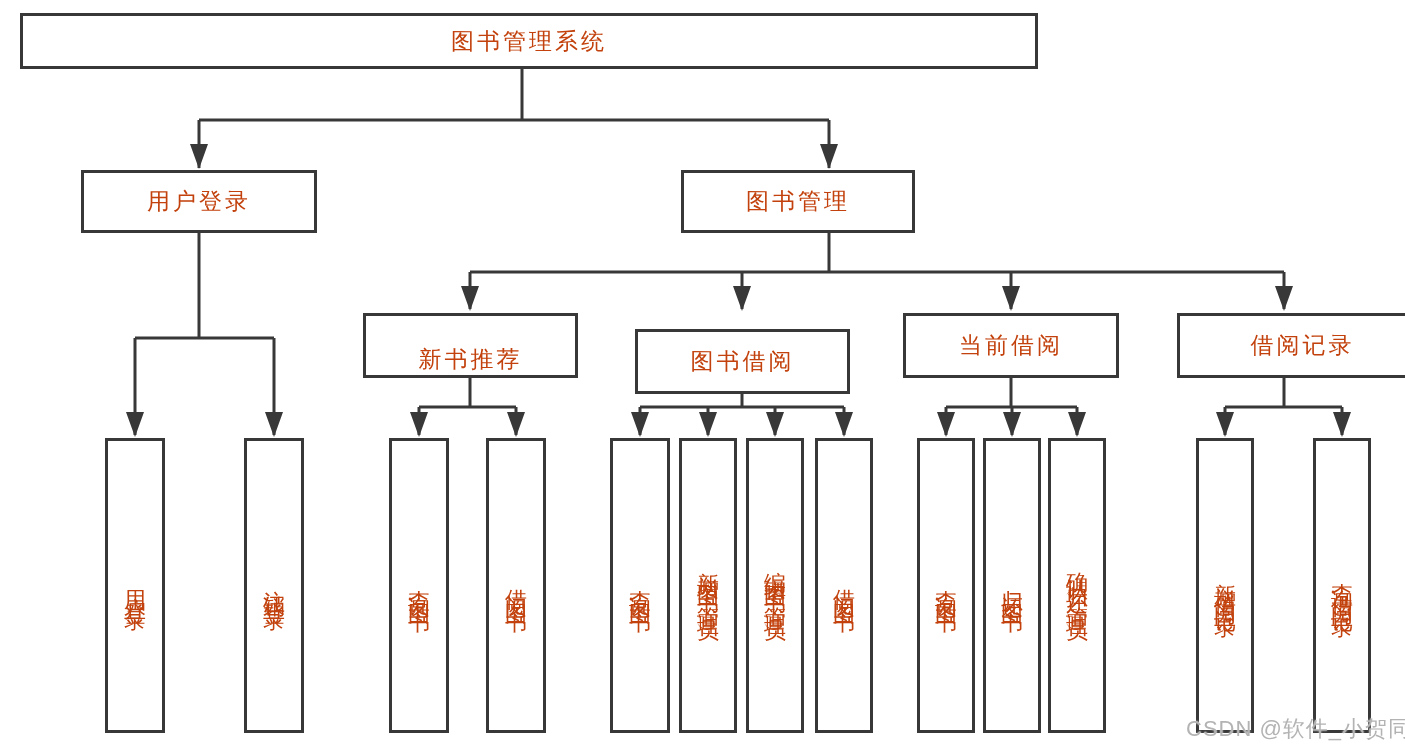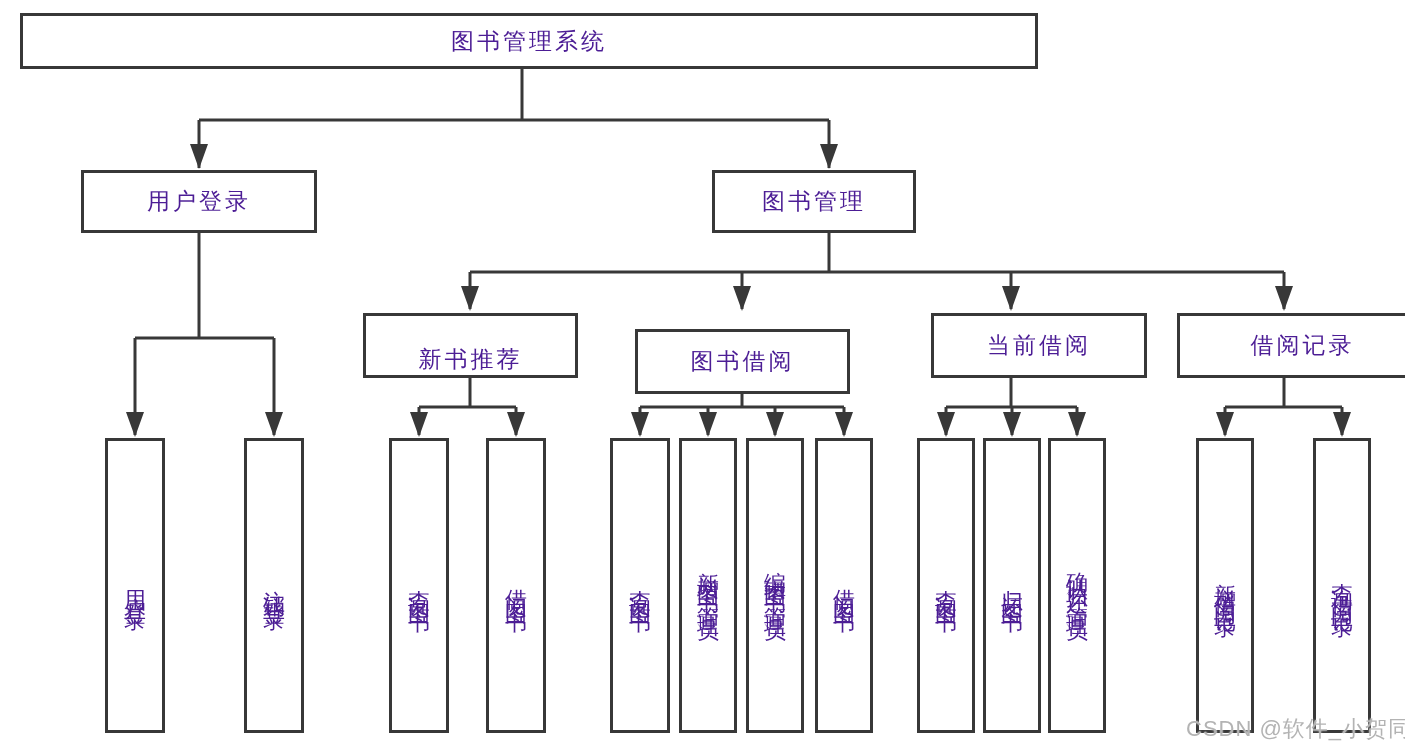--- a/index.html
+++ b/index.html
@@ -18,46 +18,46 @@
     pointer-events: none;
   }
   .node {
     position: absolute;
     box-sizing: border-box;
     border: 3px solid #383838;
     background: #ffffff;
     display: flex;
     align-items: center;
     justify-content: center;
-    color: #4c1d95;
+    color: #c2410c;
     font-size: 23px;
     letter-spacing: 3px;
     white-space: nowrap;
   }
   .leaf {
     top: 438px;
     height: 295px;
     font-size: 22px;
   }
   .leaf .vtext {
     writing-mode: vertical-rl;
     text-orientation: mixed;
     letter-spacing: 7px;
     line-height: 1;
     white-space: nowrap;
   }
   
   .n-root  { left: 20px;  top: 13px;  width: 1018px; height: 56px; }
   
   .n-l2a   { left: 81px;  top: 170px; width: 236px; height: 63px; }
-  .n-l2b   { left: 712px; top: 170px; width: 204px; height: 63px; }
+  .n-l2b   { left: 681px; top: 170px; width: 234px; height: 63px; }
   
   .n-l3a   { left: 363px;  top: 313px; width: 215px; height: 65px; align-items: flex-end; }
   .n-l3b   { left: 635px;  top: 313px; width: 215px; height: 65px; margin-top: 16px; }
-  .n-l3c   { left: 903px;  top: 313px; width: 216px; height: 65px; margin-left: 28px; }
+  .n-l3c   { left: 903px;  top: 313px; width: 216px; height: 65px; }
   .n-l3d   { left: 1177px; top: 313px; width: 251px; height: 65px; }
   
   .n-s1  { left: 105px;  width: 60px; }
   .n-s2  { left: 244px;  width: 60px; }
   .n-s3  { left: 389px;  width: 60px; }
   .n-s4  { left: 486px;  width: 60px; }
   .n-s5  { left: 610px;  width: 60px; }
   .n-s6  { left: 679px;  width: 58px; }
   .n-s7  { left: 746px;  width: 58px; }
   .n-s8  { left: 815px;  width: 58px; }

